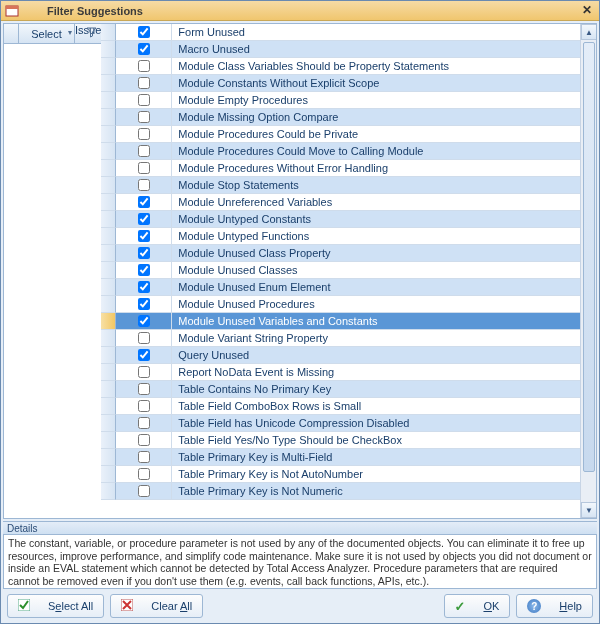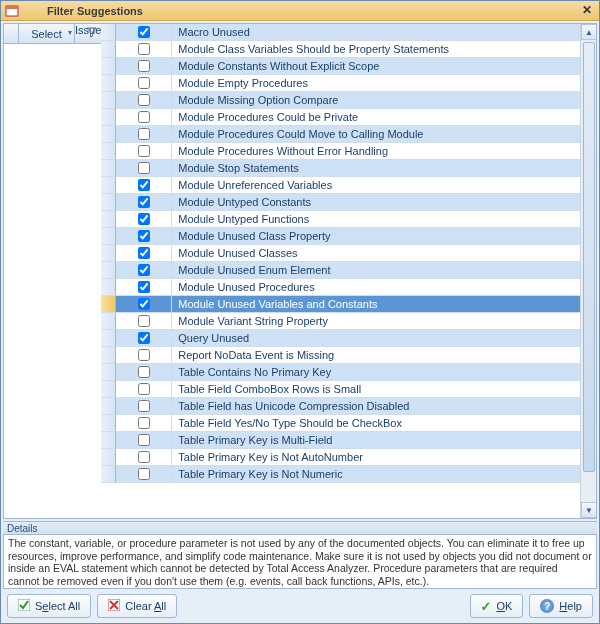--- a/index.html
+++ b/index.html
@@ -29,21 +29,21 @@
   .row input[type=checkbox] { width: 12px; height: 12px; }
   .vscroll { width: 16px; background: #e9eef5; border-left: 1px solid #c7d4e5; position: relative; }
   .vscroll .arrow { position: absolute; left: 0; width: 16px; height: 16px; background: linear-gradient(#f2f7fc,#d6e4f3); border: 1px solid #b6c7dc; display:flex; align-items:center; justify-content:center; font-size:8px; color:#3a5a85; }
   .vscroll .arrow.up { top: 0; }
   .vscroll .arrow.down { bottom: 0; }
   .vscroll .thumb { position: absolute; left: 2px; width: 12px; top: 18px; height: 430px; background: linear-gradient(#e4edf8,#c7d9ee); border: 1px solid #9db7d4; border-radius: 2px; }
   .detailsbar { height: 14px; background: linear-gradient(#e4edf8,#cfe0f2); border-top: 1px solid #9db7d4; border-bottom: 1px solid #9db7d4; font-size: 10px; padding: 0 4px; color: #2b4c76; display: flex; align-items: center; margin: 0 2px; }
   .detailsbox { margin: 0 2px; background: #fff; border: 1px solid #9db7d4; border-top: none; padding: 2px 4px; font-size: 10.5px; line-height: 1.2; color: #333; height: 54px; overflow: hidden; }
   .buttonbar { height: 34px; display: flex; align-items: center; padding: 0 6px; gap: 6px; }
   .buttonbar .spacer { flex: 1; }
-  .btn { height: 24px; padding: 0 10px; display: inline-flex; align-items: center; gap: 5px; background: linear-gradient(#fdfdfd,#e6eef7); border: 1px solid #9db7d4; border-radius: 3px; font-size: 11px; color: #1a3f6b; cursor: pointer; }
+  .btn { height: 24px; padding: 0 10px; display: inline-flex; align-items: center; gap: 18px; background: linear-gradient(#fdfdfd,#e6eef7); border: 1px solid #9db7d4; border-radius: 3px; font-size: 11px; color: #1a3f6b; cursor: pointer; }
   .btn .underline { text-decoration: underline; }
   .icon-sel { width: 12px; height: 12px; }
   .icon-clr { width: 12px; height: 12px; }
   .icon-ok { color: #3c9b3c; font-weight: bold; font-size: 13px; }
   .icon-help { width: 14px; height: 14px; border-radius: 50%; background: radial-gradient(#8cb9ea,#3c78c2); color: #fff; font-size: 10px; display:flex; align-items:center; justify-content:center; font-weight:bold; }
 </style>
 </head>
 <body>
 
 <div class="window">
@@ -69,20 +69,27 @@
         <div class="col-issue">
           <span>Issue</span>
           <span class="filt">
             <svg width="11" height="11" viewBox="0 0 11 11">
                 <path d="M1 1 L10 1 L6.5 5 L6.5 9 L4.5 10 L4.5 5 Z" fill="none" stroke="#506e92" stroke-width="1"></path>
               </svg>
           </span>
         </div>
       </div>
       <div class="rows" id="rows-container">
+          <div class="row shade-white">
+            <div class="rowh"></div>
+            <div class="cell-select">
+              <input type="checkbox" checked="" style="">
+            </div>
+            <div class="cell-issue">Form Unused</div>
+          </div>
           <div class="row shade-blue">
             <div class="rowh"></div>
             <div class="cell-select">
               <input type="checkbox" checked="" style="">
             </div>
             <div class="cell-issue">Macro Unused</div>
           </div>
           <div class="row shade-white">
             <div class="rowh"></div>
             <div class="cell-select">

